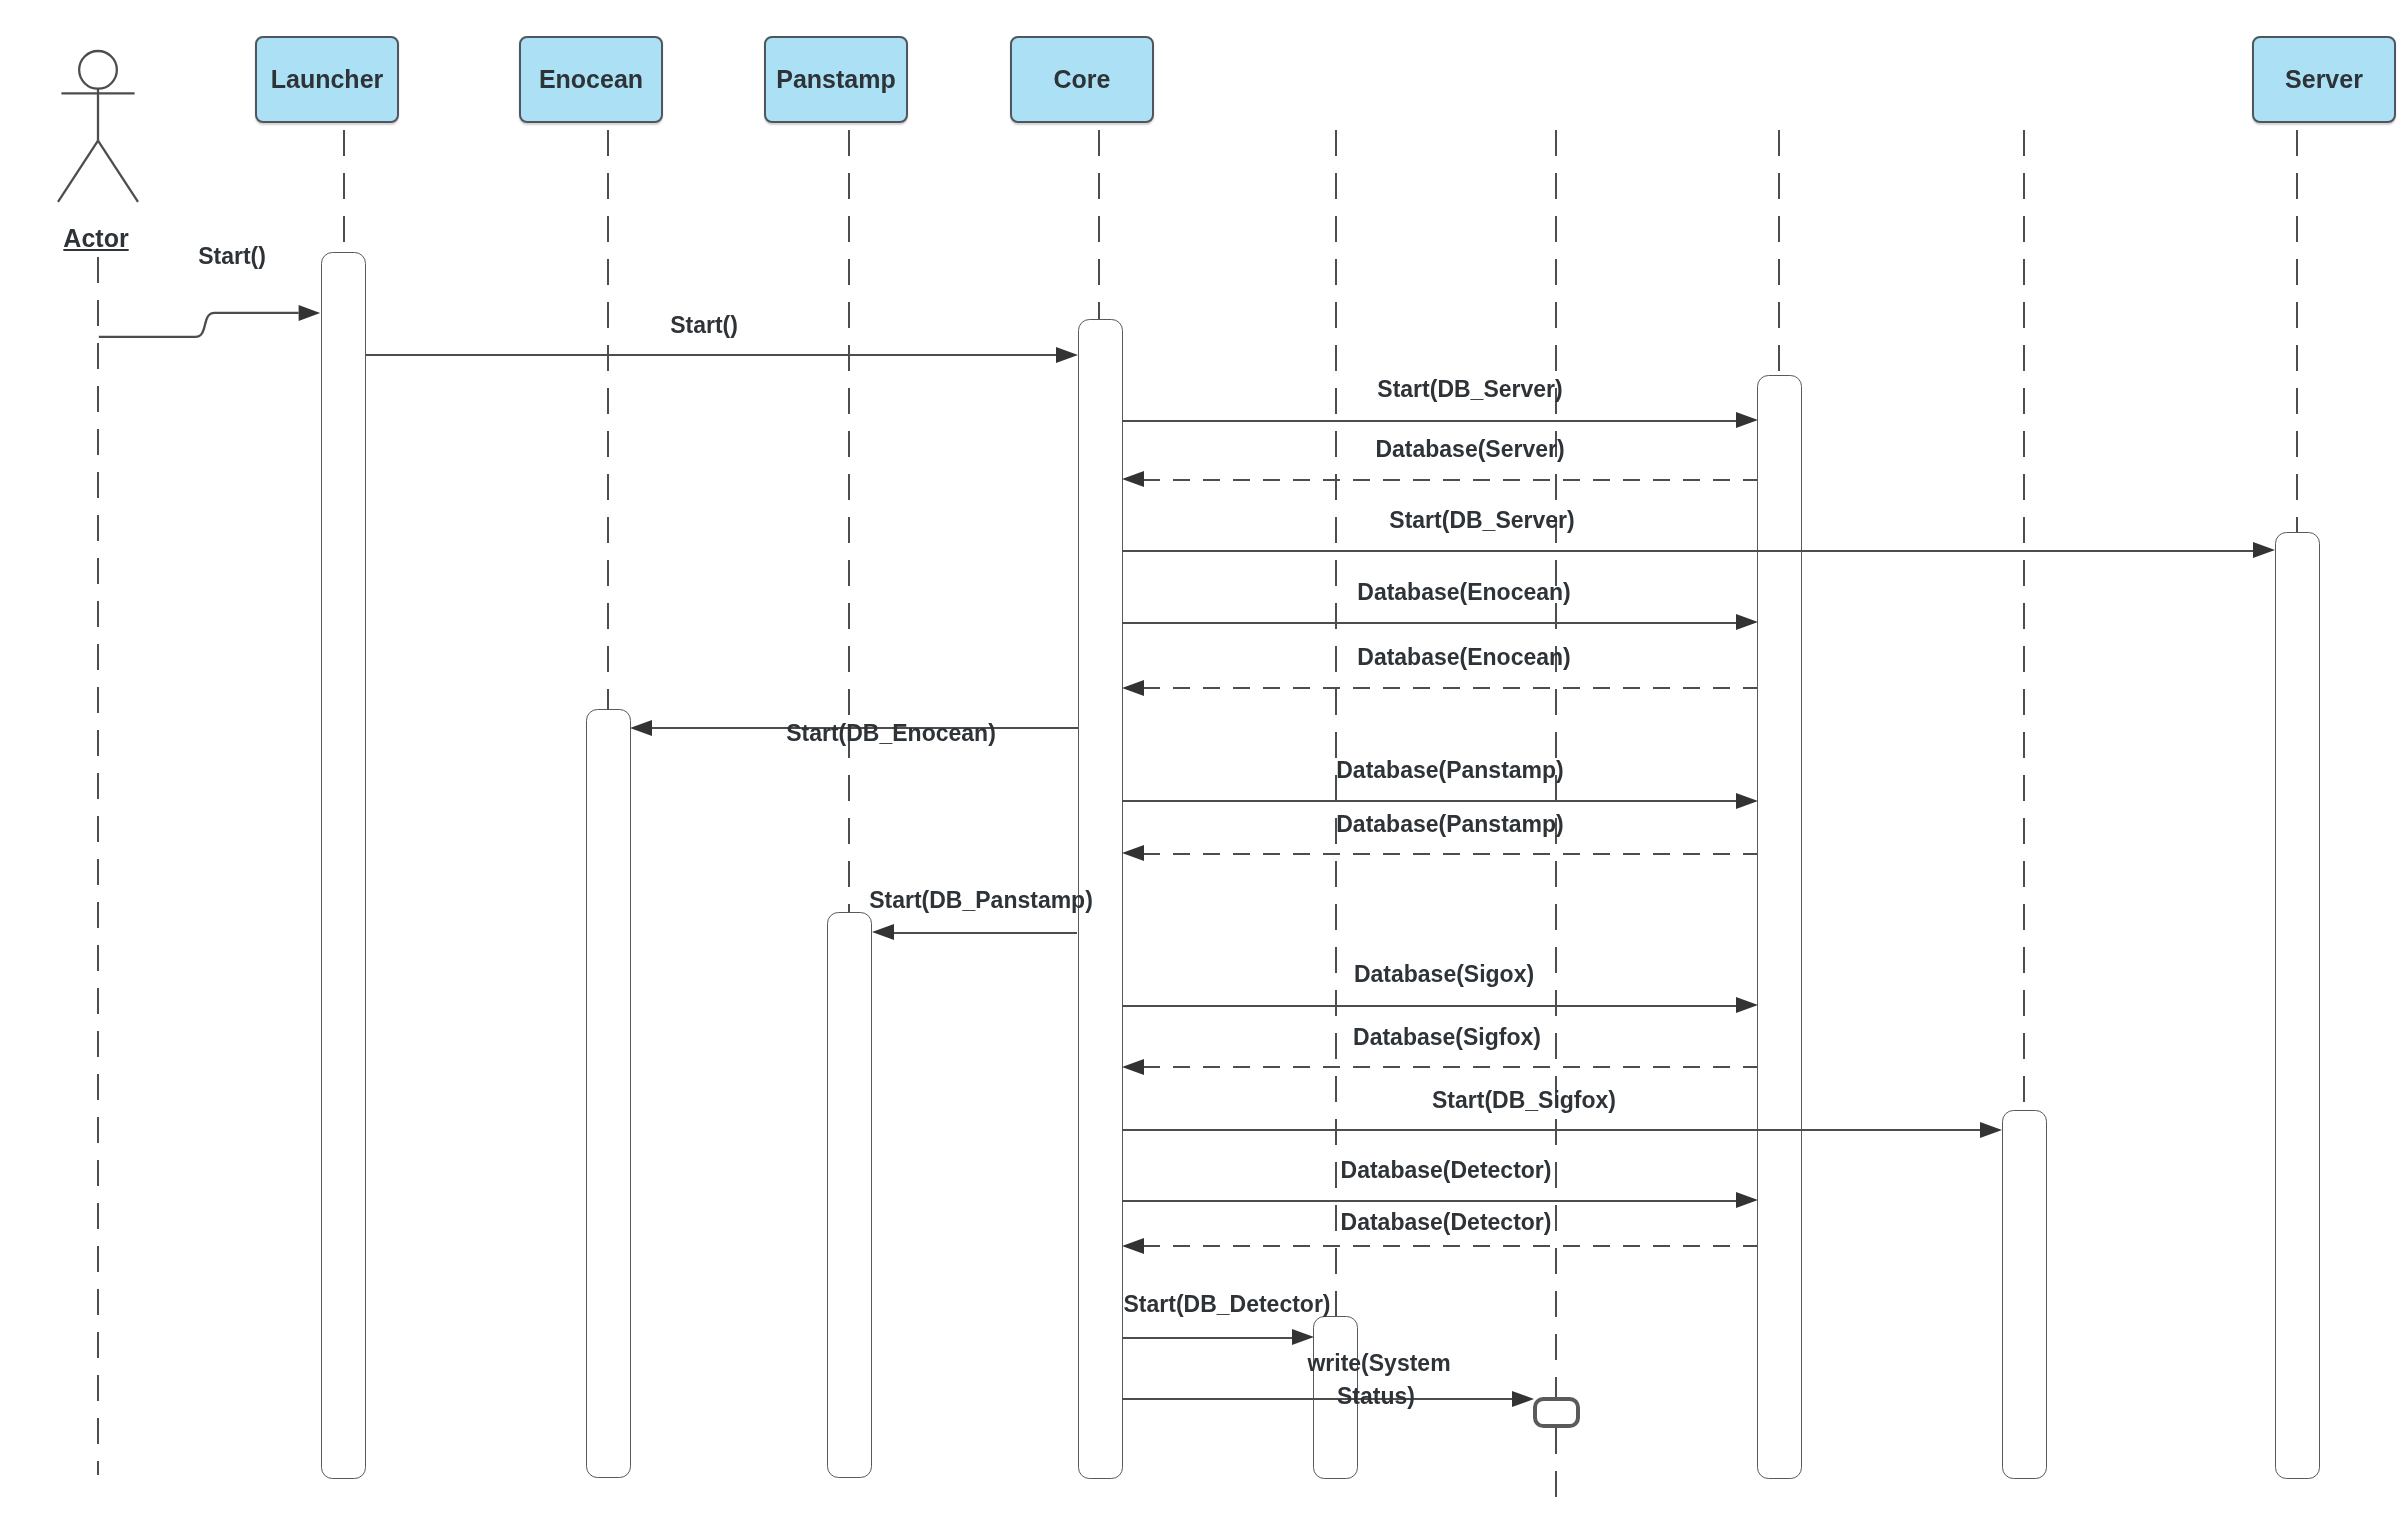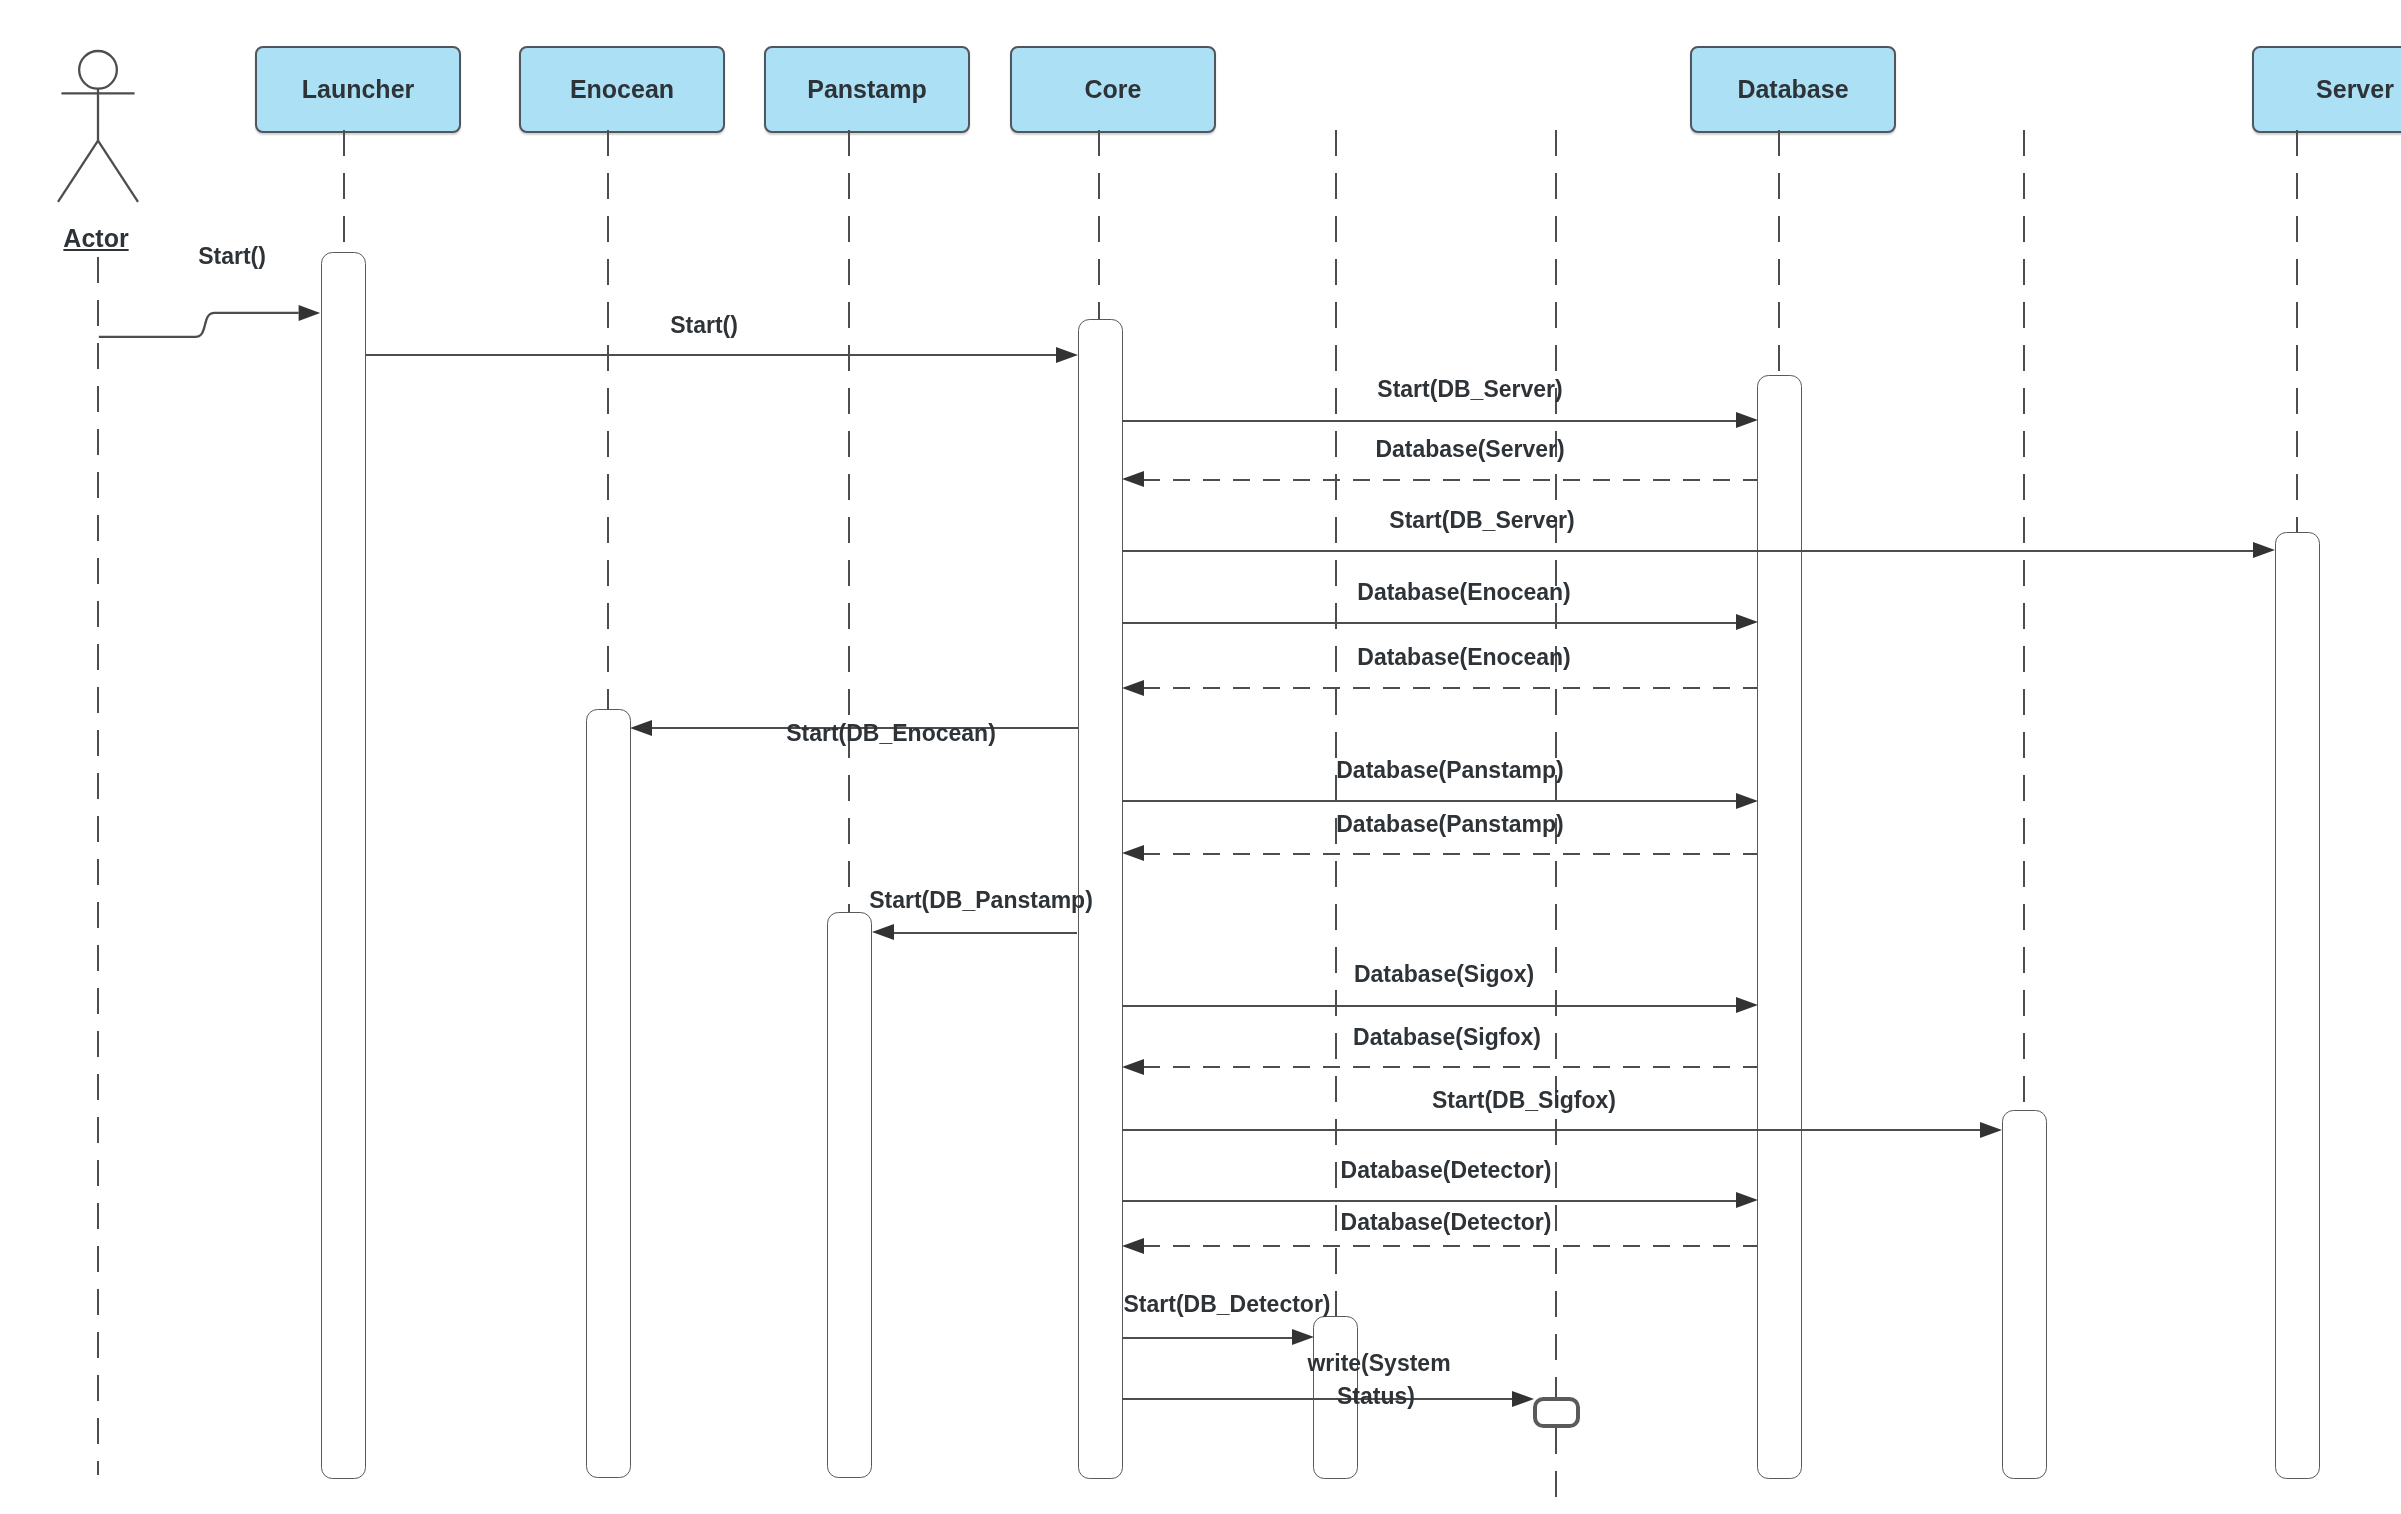--- a/index.html
+++ b/index.html
@@ -1,20 +1,20 @@
 <!DOCTYPE html>
 <html style="font-size:9.2px"><head>
 <meta charset="utf-8">
 <style>
   html,body{margin:0;padding:0;background:#ffffff;}
   body{width:2401px;height:1515px;position:relative;overflow:hidden;
        font-family:"Liberation Sans",sans-serif;color:#2e3338;}
   .stage{position:absolute;left:0;top:0;width:2401px;height:1515px;}
 
-  .participant{position:absolute;top:46px;width:206px;height:87px;box-sizing:border-box;
+  .participant{position:absolute;top:36px;width:144px;height:87px;box-sizing:border-box;
     background:#ACE0F4;border:2.3px solid #4f565e;border-radius:8px;
     display:flex;align-items:center;justify-content:center;
     font-size:25px;font-weight:bold;color:#2e3338;
     box-shadow:0 1.7px 1.7px rgba(0,0,0,0.18);}
 
   .lifeline{position:absolute;width:1.7px;
     background:repeating-linear-gradient(to bottom,#4d4d4d 0 26px,transparent 26px 43px);
     z-index:1;}
 
   .activation{position:absolute;width:45px;box-sizing:border-box;background:#ffffff;
@@ -58,23 +58,20 @@
       <span>Launcher</span>
     </div>
   <div class="participant" style="left:519px;">
       <span>Enocean</span>
     </div>
   <div class="participant" style="left:764px;">
       <span>Panstamp</span>
     </div>
   <div class="participant" style="left:1010px;justify-content:center;">
       <span>Core</span>
-    </div>
-  <div class="participant" style="left:1690px;">
-      <span>Database</span>
     </div>
   <div class="participant" style="left:2208px;margin-left:44px;">
       <span>Server</span>
     </div>
 
   <div class="lifeline" style="left:97px;top:257px;height:1218px;"></div>
   <div class="lifeline" style="left:343px;top:130px;height:122px;"></div>
   <div class="lifeline" style="left:607px;top:130px;height:579px;"></div>
   <div class="lifeline" style="left:848px;top:130px;height:783px;"></div>
   <div class="lifeline" style="left:1098px;top:130px;height:189px;"></div>

